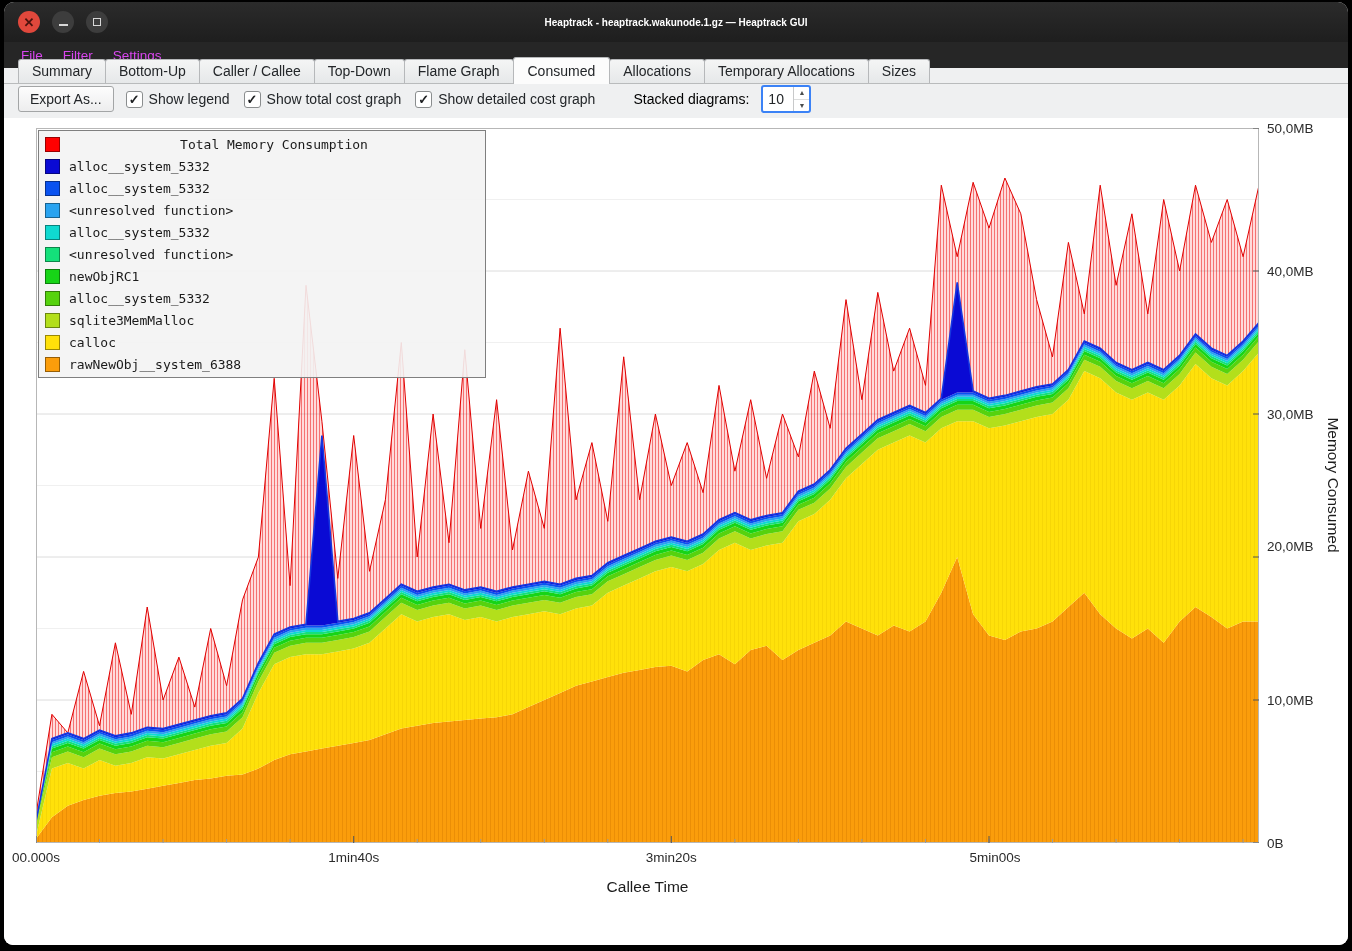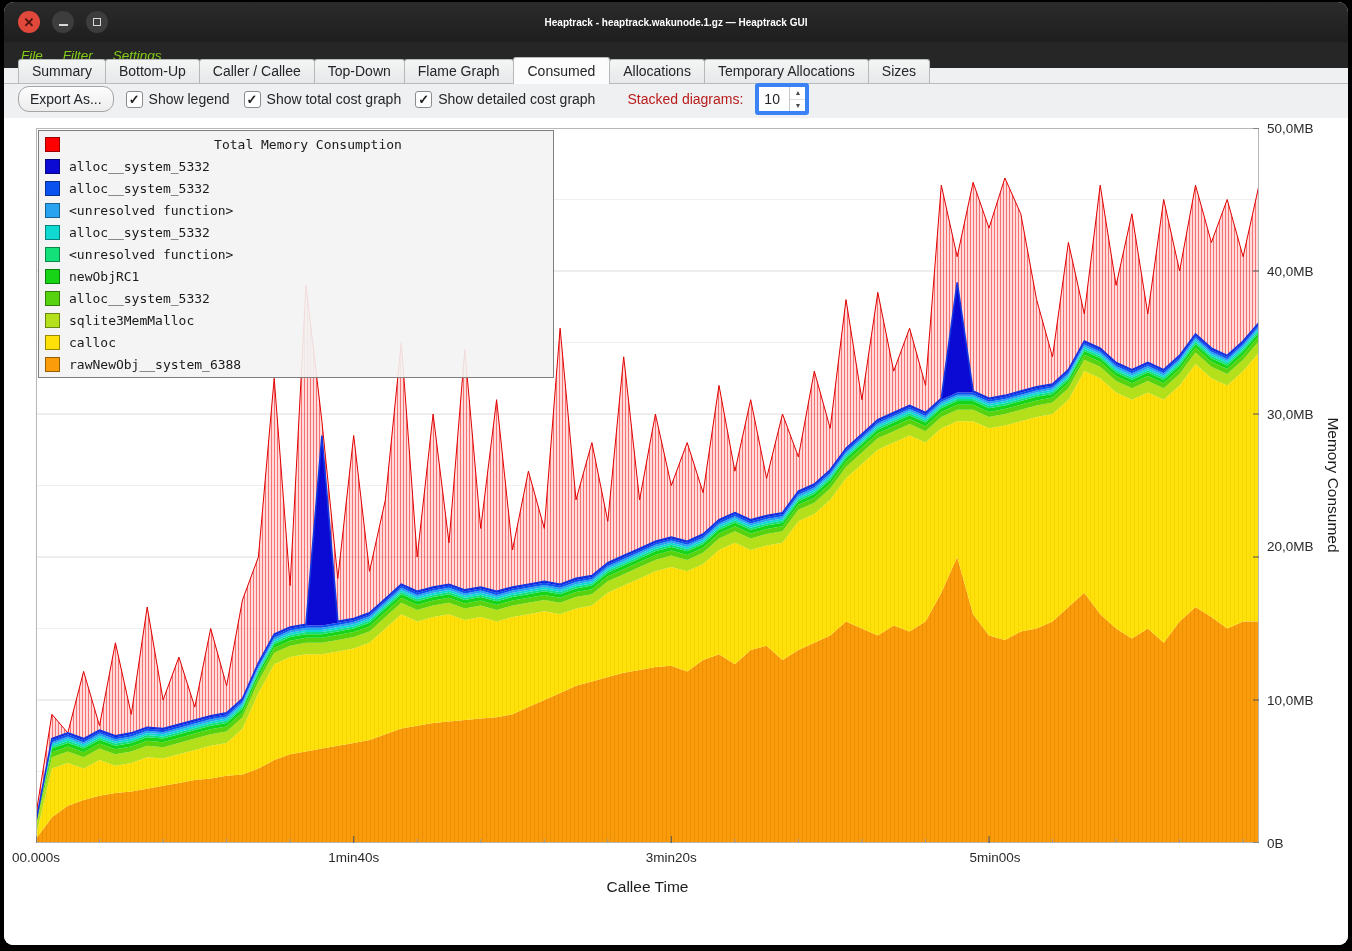--- a/index.html
+++ b/index.html
@@ -10,46 +10,46 @@
   .win-controls{position:absolute;left:14px;top:50%;transform:translateY(-50%);display:flex;gap:12px;}
   .win-btn{width:22px;height:22px;border-radius:50%;display:flex;align-items:center;justify-content:center;cursor:default;}
   .win-btn.close{background:#e0483c;color:#4a120d;font-size:13px;font-weight:bold;line-height:1;}
   .win-btn.minimize,.win-btn.maximize{background:#3d3d3d;}
   .glyph-min{width:9px;height:2px;background:#d8d8d8;margin-top:6px;}
   .glyph-max{width:8px;height:8px;border:1.5px solid #d8d8d8;box-sizing:border-box;}
   .title-text{flex:1;text-align:center;color:#ffffff;font-weight:bold;font-size:10px;}
 
   
   .menubar{height:26px;flex:0 0 auto;background:#262626;display:flex;align-items:center;padding-left:8px;gap:2px;}
-  .menu-item{color:#84cc16;font-size:13.5px;padding:3px 9px;border-radius:3px;font-style:italic;}
+  .menu-item{color:#d946ef;font-size:13.5px;padding:3px 9px;border-radius:3px;}
   .menu-item u{text-decoration:underline;}
 
   
   .tabbar{height:16px;flex:0 0 auto;display:flex;align-items:flex-end;padding:5px 0 0 14px;border-bottom:1px solid #b9bbbc;background:#eff0f1;box-sizing:border-box;}
   .tab{font-size:14px;color:#232629;background:linear-gradient(#f4f5f5,#e6e8e9);border:1px solid #b6b8ba;border-bottom:none;padding:3px 13px 4px;border-radius:3px 3px 0 0;white-space:nowrap;}
   .tab + .tab{margin-left:-1px;}
   .tab.active{background:#fcfcfc;padding:5px 14px 5px;margin-bottom:-1px;z-index:2;position:relative;}
 
   
   .toolbar{height:34px;flex:0 0 auto;display:flex;align-items:center;gap:12px;padding:0 0 4px 14px;background:#eff0f1;box-sizing:border-box;}
-  .btn-export{font-size:14px;color:#232629;padding:4px 11px;border:1px solid #a3a5a6;border-radius:11px;background:linear-gradient(#fdfdfd,#ededee);white-space:nowrap;}
+  .btn-export{font-size:14px;color:#232629;padding:4px 11px;border:1px solid #a3a5a6;border-radius:3px;background:linear-gradient(#fdfdfd,#ededee);white-space:nowrap;}
   .cb-group{display:flex;align-items:center;gap:6px;}
   .checkbox{width:17px;height:17px;background:#ffffff;border:1px solid #8a8d8e;border-radius:3px;display:flex;align-items:center;justify-content:center;font-size:13px;font-weight:bold;color:#1d1f21;box-sizing:border-box;line-height:1;}
   .cb-label{font-size:14px;color:#232629;white-space:nowrap;}
-  .spin-label{font-size:14px;color:#b91c1c;margin-left:20px;white-space:nowrap;}
-  .spinbox{display:flex;border:4px solid #3b82f6;border-radius:3px;background:#fff;height:24px;align-items:stretch;overflow:hidden;}
+  .spin-label{font-size:14px;color:#000000;margin-left:26px;white-space:nowrap;}
+  .spinbox{display:flex;border:2px solid #3b82f6;border-radius:3px;background:#fff;height:24px;align-items:stretch;overflow:hidden;}
   .spin-value{min-width:20px;display:flex;align-items:center;padding:0 5px;font-size:14px;color:#232629;}
   .spin-btns{display:flex;flex-direction:column;border-left:1px solid #c8c9ca;width:15px;}
   .spin-up,.spin-down{flex:1;display:flex;align-items:center;justify-content:center;font-size:7px;color:#4a4d4e;line-height:1;}
   .spin-up{border-bottom:1px solid #dcdddd;}
 
   
   .chart-area{flex:1;position:relative;background:#ffffff;}
   #plot{position:absolute;left:32px;top:10px;}
-  #legend{position:absolute;left:34px;top:12px;width:516px;background:rgba(243,243,243,0.9);border:1px solid #7f7f7f;padding:2px 0;font-family:"DejaVu Sans Mono",monospace;font-size:13px;color:#1a1a1a;box-sizing:border-box;}
+  #legend{position:absolute;left:34px;top:12px;width:448px;background:rgba(243,243,243,0.9);border:1px solid #7f7f7f;padding:2px 0;font-family:"DejaVu Sans Mono",monospace;font-size:13px;color:#1a1a1a;box-sizing:border-box;}
   .legend-row{display:flex;align-items:center;gap:9px;height:22px;padding:0 6px;}
   .swatch{width:15px;height:15px;flex:0 0 auto;border:1px solid rgba(0,0,0,0.4);box-sizing:border-box;}
   .legend-title{flex:1;text-align:center;}
   .legend-label{white-space:nowrap;}
   .xtick{position:absolute;top:732px;transform:translateX(-50%);font-size:13.5px;color:#2b2b2b;white-space:nowrap;}
   .ytick{position:absolute;left:1263px;transform:translateY(-50%);font-size:13.5px;color:#2b2b2b;white-space:nowrap;}
   .xlabel{position:absolute;top:760px;left:32px;width:1223px;text-align:center;font-size:15.5px;color:#1c1c1c;}
   .ylabel{position:absolute;right:6px;top:367px;transform:translateY(-50%);writing-mode:vertical-rl;font-size:15.5px;color:#1c1c1c;}
 </style>
 </head>

